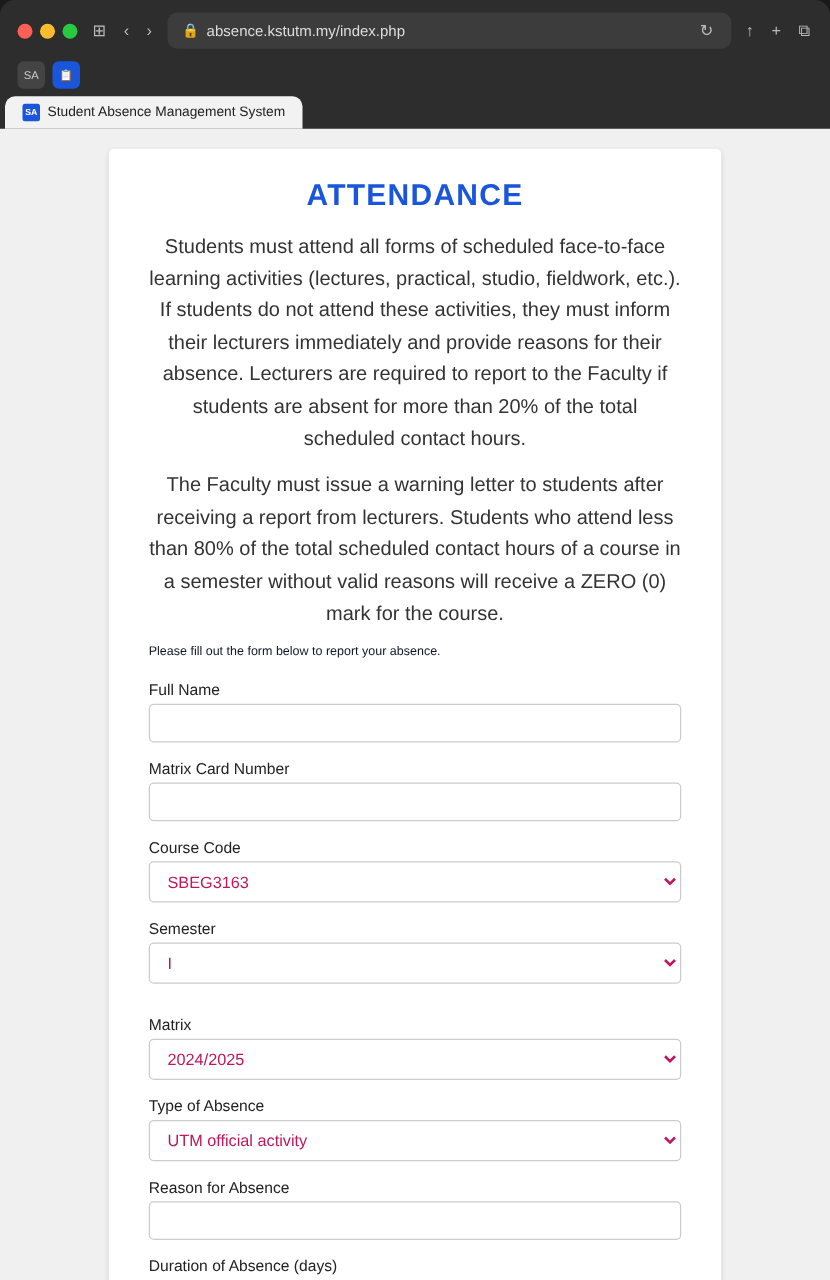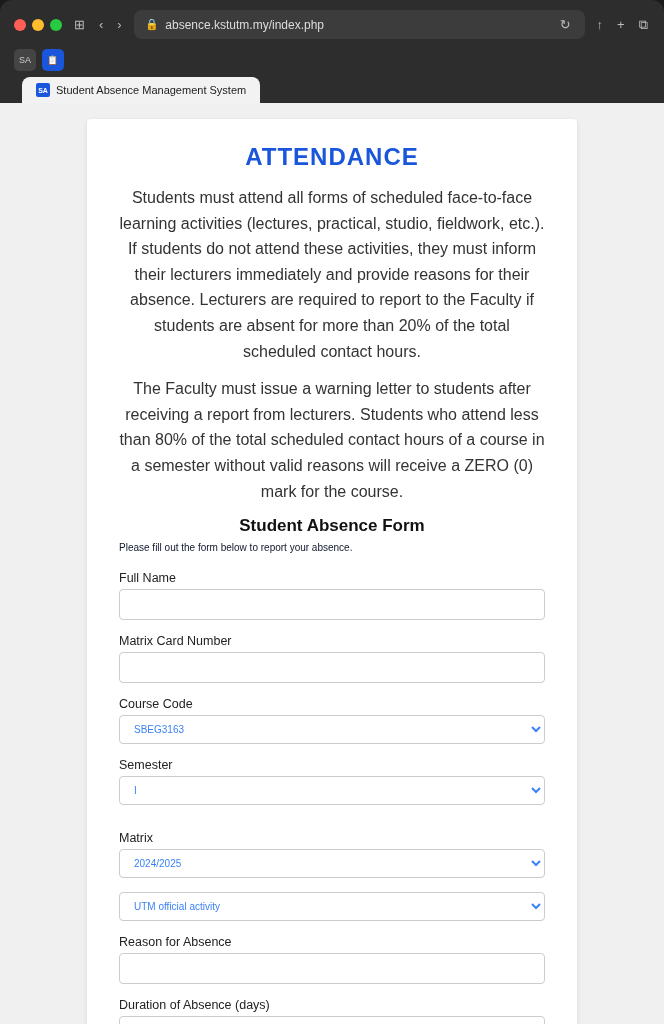--- a/index.html
+++ b/index.html
@@ -99,22 +99,22 @@
       color: #222;
       background: white;
       outline: none;
     }
 
     .form-select {
       width: 100%;
       border: 1px solid #ccc;
       border-radius: 4px;
       padding: 7px 10px;
-      font-size: 10px;
-      color: #3b82f6;
+      font-size: 13px;
+      color: #be185d;
       background: white;
       appearance: auto;
       outline: none;
       cursor: pointer;
     }
 
     .form-row {
       display: flex;
       gap: 12px;
       flex-direction: column;
@@ -205,21 +205,21 @@
       color: #bbb;
       background: none;
       border: none;
       cursor: pointer;
       padding: 2px;
     }
 
     .tab-row {
       display: flex;
       align-items: flex-end;
-      padding: 0 22px;
+      padding: 0 4px;
       background: #2d2d2d;
     }
 
     .active-tab {
       background: #f2f2f2;
       border-radius: 8px 8px 0 0;
       padding: 6px 14px;
       font-size: 11.5px;
       color: #222;
       display: flex;
@@ -283,21 +283,20 @@
   </div>
 
   <div class="page-content">
     <div class="content-card">
 
       <h1 class="attendance-title">ATTENDANCE</h1>
 
       <p class="info-text">Students must attend all forms of scheduled face-to-face learning activities (lectures, practical, studio, fieldwork, etc.). If students do not attend these activities, they must inform their lecturers immediately and provide reasons for their absence. Lecturers are required to report to the Faculty if students are absent for more than 20% of the total scheduled contact hours.</p>
       <p class="info-text">The Faculty must issue a warning letter to students after receiving a report from lecturers. Students who attend less than 80% of the total scheduled contact hours of a course in a semester without valid reasons will receive a ZERO (0) mark for the course.</p>
 
-      <h2 class="form-section-title">Student Absence Form</h2>
       <p class="form-subtitle">Please fill out the form below to report your absence.</p>
 
       <div class="form-group">
         <label class="form-label">Full Name</label>
         <input type="text" class="form-input" style="">
       </div>
 
       <div class="form-group">
         <label class="form-label">Matrix Card Number</label>
         <input type="text" class="form-input" style="">
@@ -323,20 +322,21 @@
         <div class="form-group">
           <label class="form-label">Matrix</label>
           <select class="form-select">
             <option>2024/2025</option>
             <option>2023/2024</option>
           </select>
         </div>
       </div>
 
       <div class="form-group">
+        <label class="form-label">Type of Absence</label>
         <select class="form-select">
           <option>UTM official activity</option>
           <option>Medical</option>
           <option>Personal</option>
           <option>Other</option>
         </select>
       </div>
 
       <div class="form-group">
         <label class="form-label">Reason for Absence</label>

